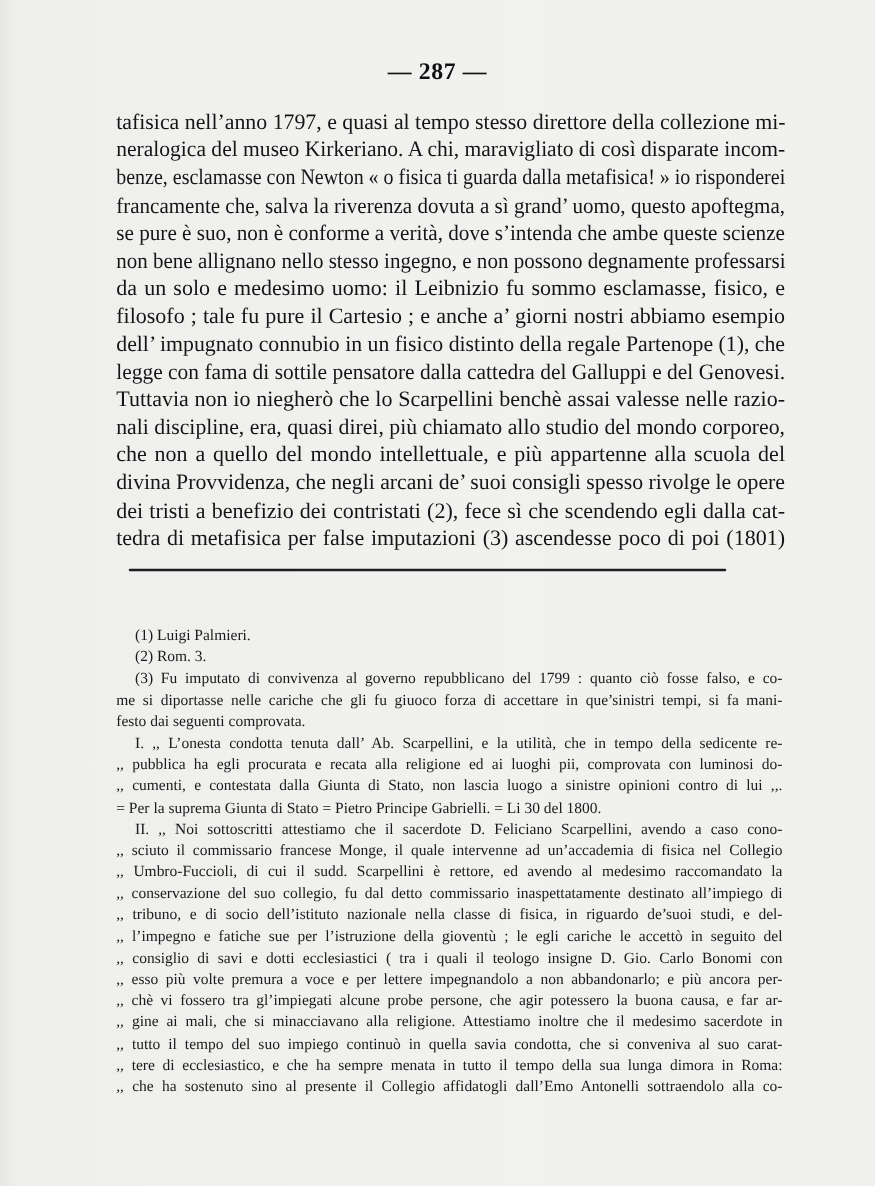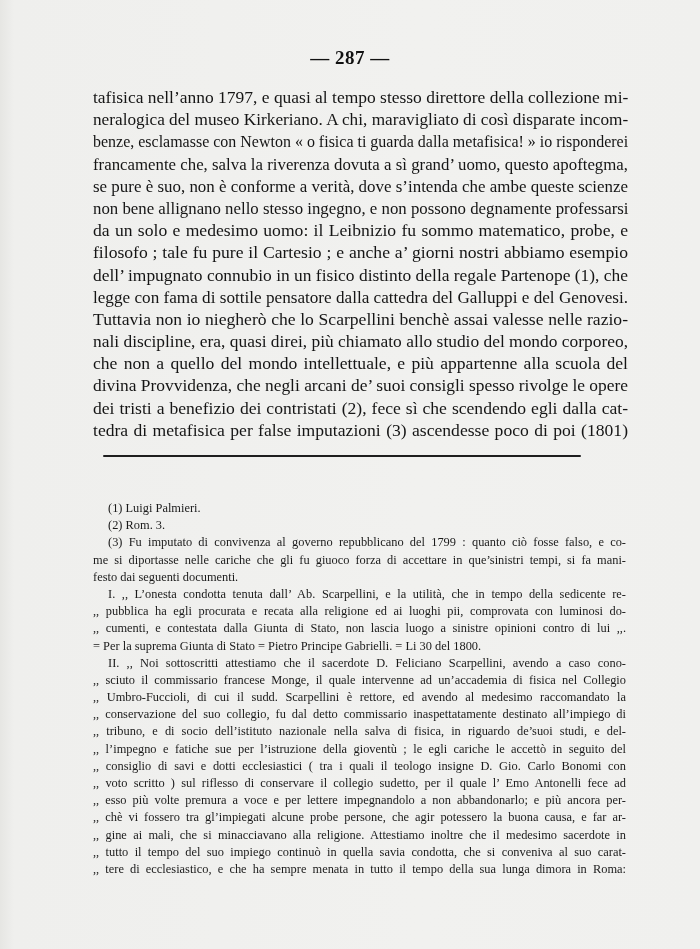--- a/index.html
+++ b/index.html
@@ -85,51 +85,51 @@
 <div class="page">
   <div class="page-number">— 287 —</div>
 
   <div class="body-text" id="body-text">
       <div class="body-line" style="transform-origin: left top; transform: scaleX(0.9926); width: 539px;">tafisica nell’anno 1797, e quasi al tempo stesso direttore della collezione mi-</div>
       <div class="body-line" style="transform-origin: left top; transform: scaleX(0.9799); width: 546px;">neralogica del museo Kirkeriano. A chi, maravigliato di così disparate incom-</div>
       <div class="body-line" style="transform-origin: left top; transform: scaleX(0.9083); width: 589px;">benze, esclamasse con Newton « o fisica ti guarda dalla metafisica! » io risponderei</div>
       <div class="body-line" style="transform-origin: left top; transform: scaleX(0.9554); width: 560px;">francamente che, salva la riverenza dovuta a sì grand’ uomo, questo apoftegma,</div>
       <div class="body-line" style="transform-origin: left top; transform: scaleX(0.9622); width: 556px;">se pure è suo, non è conforme a verità, dove s’intenda che ambe queste scienze</div>
       <div class="body-line" style="transform-origin: left top; transform: scaleX(0.9554); width: 560px;">non bene allignano nello stesso ingegno, e non possono degnamente professarsi</div>
-      <div class="body-line">da un solo e medesimo uomo: il Leibnizio fu sommo matematico, probe, e</div>
+      <div class="body-line">da un solo e medesimo uomo: il Leibnizio fu sommo esclamasse, fisico, e</div>
       <div class="body-line">filosofo ; tale fu pure il Cartesio ; e anche a’ giorni nostri abbiamo esempio</div>
       <div class="body-line" style="transform-origin: left top; transform: scaleX(0.9907); width: 540px;">dell’ impugnato connubio in un fisico distinto della regale Partenope (1), che</div>
       <div class="body-line" style="transform-origin: left top; transform: scaleX(0.9745); width: 549px;">legge con fama di sottile pensatore dalla cattedra del Galluppi e del Genovesi.</div>
       <div class="body-line">Tuttavia non io niegherò che lo Scarpellini benchè assai valesse nelle razio-</div>
       <div class="body-line" style="transform-origin: left top; transform: scaleX(0.9889); width: 541px;">nali discipline, era, quasi direi, più chiamato allo studio del mondo corporeo,</div>
       <div class="body-line">che non a quello del mondo intellettuale, e più appartenne alla scuola del</div>
       <div class="body-line" style="transform-origin: left top; transform: scaleX(0.9889); width: 541px;">divina Provvidenza, che negli arcani de’ suoi consigli spesso rivolge le opere</div>
       <div class="body-line">dei tristi a benefizio dei contristati (2), fece sì che scendendo egli dalla cat-</div>
       <div class="body-line" style="text-align-last: justify;">tedra di metafisica per false imputazioni (3) ascendesse poco di poi (1801)</div>
     </div>
 
   <div class="rule"></div>
 
   <div class="notes" id="notes">
       <div class="note-line indent">(1) Luigi Palmieri.</div>
       <div class="note-line indent">(2) Rom. 3.</div>
       <div class="note-line just indent">(3) Fu imputato di convivenza al governo repubblicano del 1799 : quanto ciò fosse falso, e co-</div>
       <div class="note-line just">me si diportasse nelle cariche che gli fu giuoco forza di accettare in que’sinistri tempi, si fa mani-</div>
-      <div class="note-line">festo dai seguenti documenti.</div>
+      <div class="note-line">festo dai seguenti comprovata.</div>
       <div class="note-line just indent">I. ,, L’onesta condotta tenuta dall’ Ab. Scarpellini, e la utilità, che in tempo della sedicente re-</div>
       <div class="note-line just">,, pubblica ha egli procurata e recata alla religione ed ai luoghi pii, comprovata con luminosi do-</div>
       <div class="note-line just">,, cumenti, e contestata dalla Giunta di Stato, non lascia luogo a sinistre opinioni contro di lui ,,.</div>
       <div class="note-line">= Per la suprema Giunta di Stato = Pietro Principe Gabrielli. = Li 30 del 1800.</div>
       <div class="note-line just indent">II. ,, Noi sottoscritti attestiamo che il sacerdote D. Feliciano Scarpellini, avendo a caso cono-</div>
       <div class="note-line just">,, sciuto il commissario francese Monge, il quale intervenne ad un’accademia di fisica nel Collegio</div>
       <div class="note-line just">,, Umbro-Fuccioli, di cui il sudd. Scarpellini è rettore, ed avendo al medesimo raccomandato la</div>
       <div class="note-line just">,, conservazione del suo collegio, fu dal detto commissario inaspettatamente destinato all’impiego di</div>
-      <div class="note-line just">,, tribuno, e di socio dell’istituto nazionale nella salva di fisica, in riguardo de’suoi studi, e del-</div>
+      <div class="note-line just">,, tribuno, e di socio dell’istituto nazionale nella classe di fisica, in riguardo de’suoi studi, e del-</div>
       <div class="note-line just">,, l’impegno e fatiche sue per l’istruzione della gioventù ; le egli cariche le accettò in seguito del</div>
       <div class="note-line just">,, consiglio di savi e dotti ecclesiastici ( tra i quali il teologo insigne D. Gio. Carlo Bonomi con</div>
-      <div class="note-line just">,, voto scritto ) sul riflesso di conservare il collegio sudetto, per il quale l’ Emo Antonelli fece ad</div>
       <div class="note-line just">,, esso più volte premura a voce e per lettere impegnandolo a non abbandonarlo; e più ancora per-</div>
       <div class="note-line just">,, chè vi fossero tra gl’impiegati alcune probe persone, che agir potessero la buona causa, e far ar-</div>
       <div class="note-line just">,, gine ai mali, che si minacciavano alla religione. Attestiamo inoltre che il medesimo sacerdote in</div>
       <div class="note-line just">,, tutto il tempo del suo impiego continuò in quella savia condotta, che si conveniva al suo carat-</div>
       <div class="note-line just">,, tere di ecclesiastico, e che ha sempre menata in tutto il tempo della sua lunga dimora in Roma:</div>
+      <div class="note-line just">,, che ha sostenuto sino al presente il Collegio affidatogli dall’Emo Antonelli sottraendolo alla co-</div>
     </div>
 </div>
 
 </body></html>

